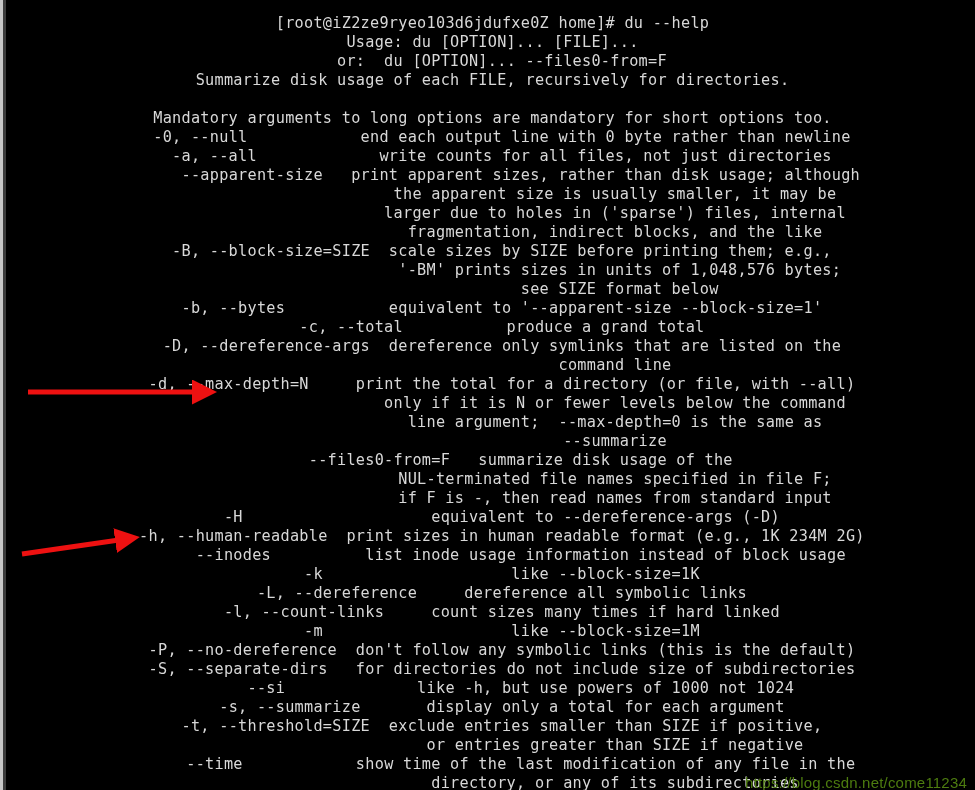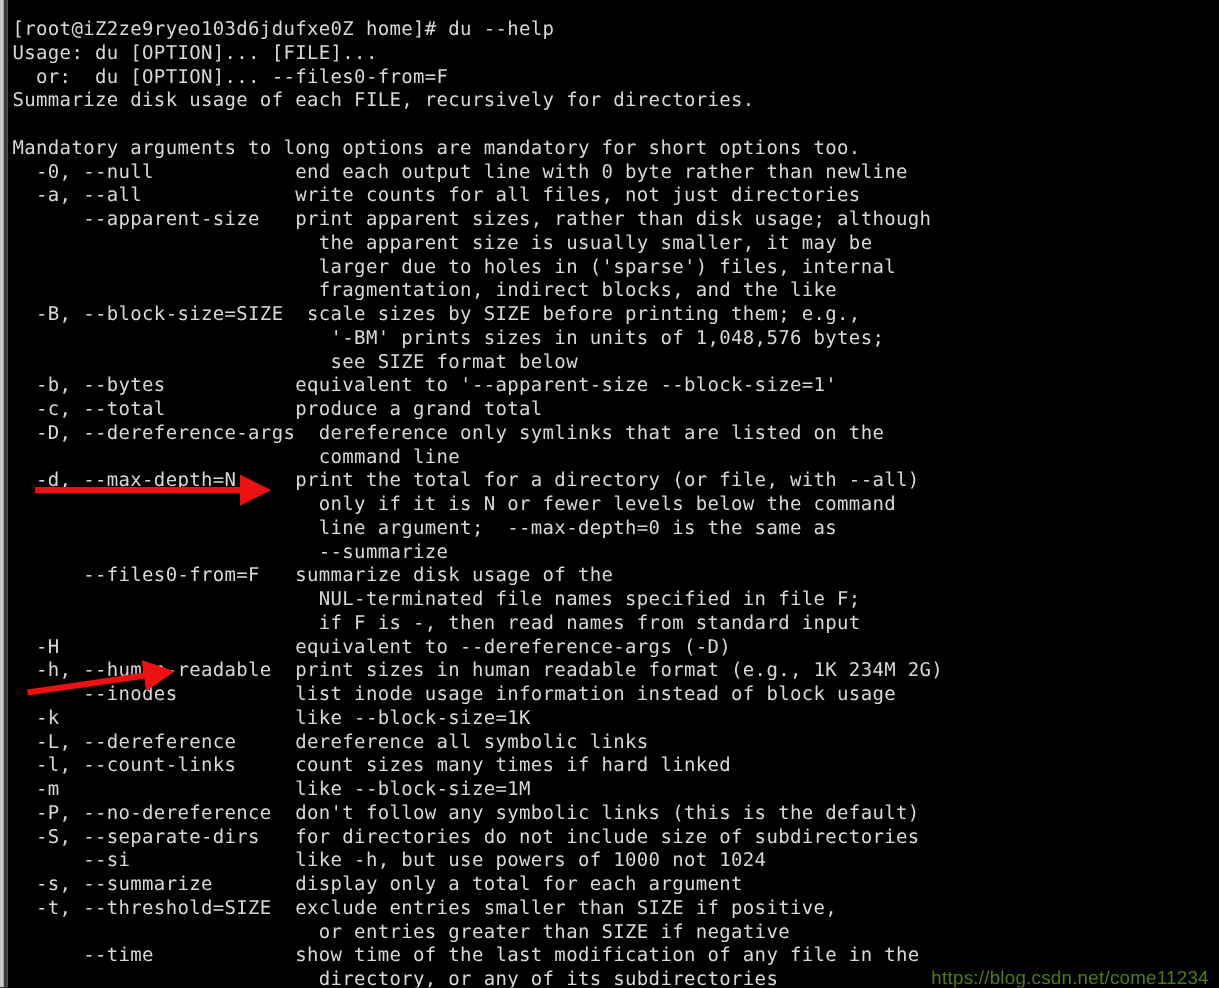--- a/index.html
+++ b/index.html
@@ -35,20 +35,21 @@
   }
 
   
   #terminal {
     position: absolute;
     left: 0; top: 0;
     width: 975px;
     height: 790px;
     background: #000000;
     z-index: 1;
+    text-align: center;
   }
 
   #console-lines {
     position: absolute;
     left: 10px;
     top: -5px;
     width: 965px;
     font-family: "DejaVu Sans Mono", "Liberation Mono", monospace;
     font-size: 15.2px;
     line-height: 19px;

